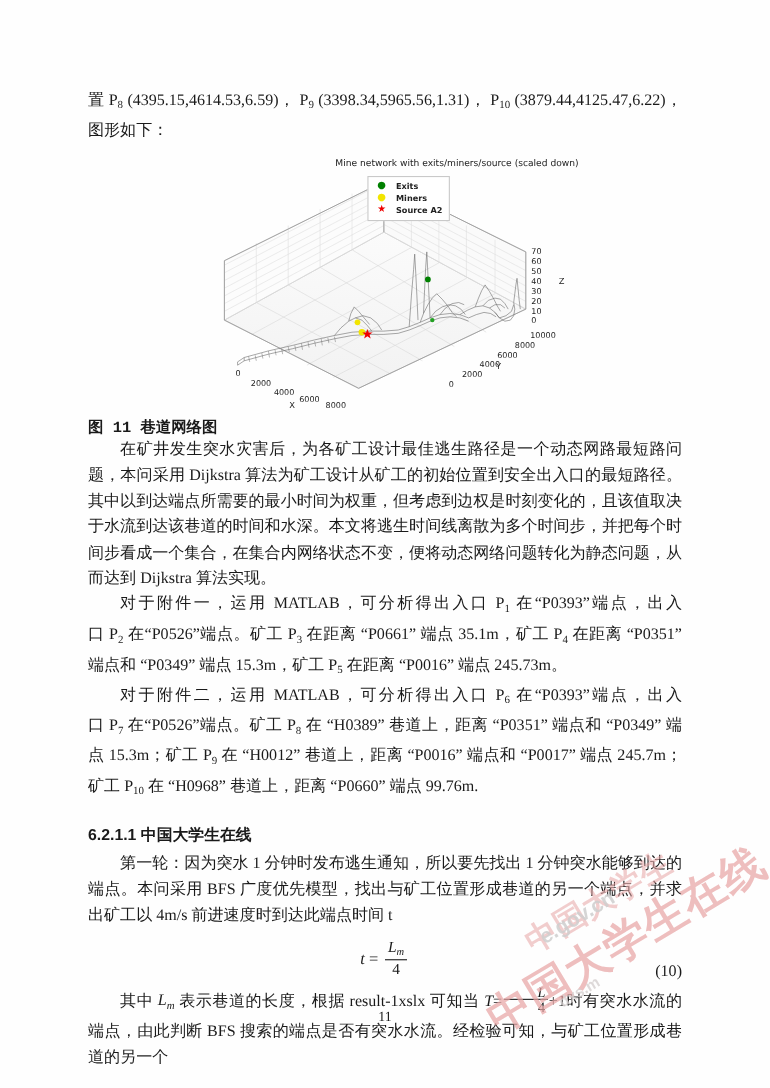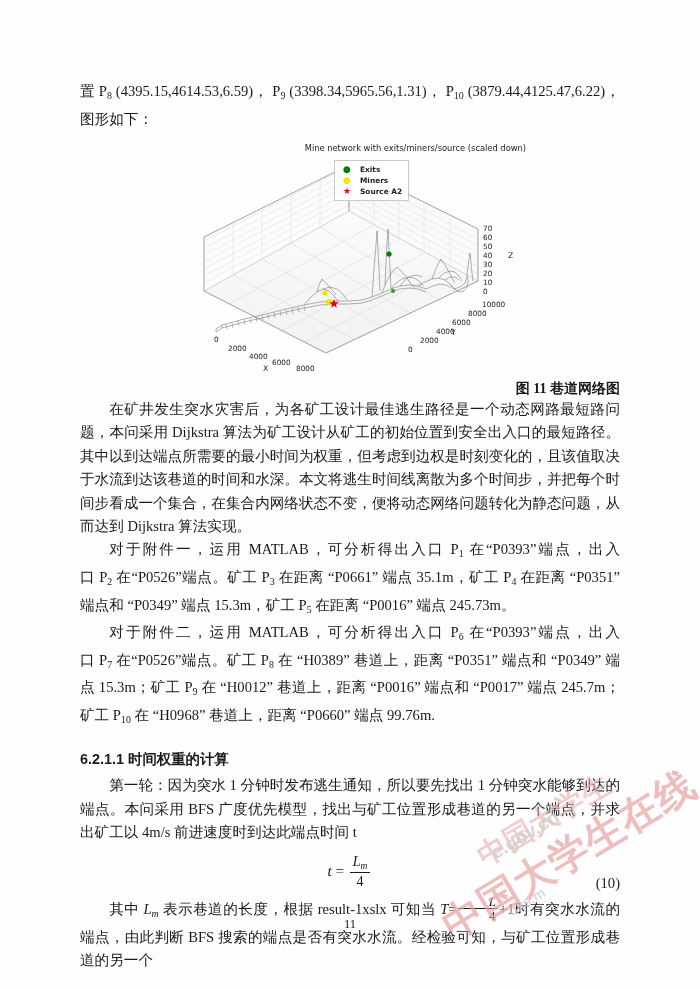--- a/index.html
+++ b/index.html
@@ -139,24 +139,24 @@
     text-align: center;
     font-size: 9px;
     line-height: 1;
   }
   .legend-label { padding-left: 5px; white-space: nowrap; font-weight: bold; }
 
   .fig-caption {
     position: absolute;
     bottom: 0;
     left: 0; right: 0;
-    text-align: right;
+    text-align: left;
     font-size: 14px;
     font-weight: bold;
-    font-family: Liberation Serif, serif;
+    font-family: Liberation Mono, monospace;
   }
 
   
   h3.section-heading {
     margin: 19px 0 5px 0;
     font-family: "Liberation Sans", "DejaVu Sans", sans-serif;
     font-size: 14.4px;
     font-weight: bold;
     letter-spacing: 0;
   }
@@ -436,21 +436,21 @@
       <div class="fig-caption">图 11 巷道网络图</div>
     </div>
 
     <p class="body-text indent">在矿井发生突水灾害后，为各矿工设计最佳逃生路径是一个动态网路最短路问题，本问采用 Dijkstra 算法为矿工设计从矿工的初始位置到安全出入口的最短路径。其中以到达端点所需要的最小时间为权重，但考虑到边权是时刻变化的，且该值取决于水流到达该巷道的时间和水深。本文将逃生时间线离散为多个时间步，并把每个时间步看成一个集合，在集合内网络状态不变，便将动态网络问题转化为静态问题，从而达到 Dijkstra 算法实现。</p>
 
     <p class="body-text indent">对于附件一，运用 MATLAB，可分析得出入口&nbsp;<span class="latin">P<span class="sub">1</span></span>&nbsp;在“P0393”端点，出入口&nbsp;<span class="latin">P<span class="sub">2</span></span>&nbsp;在“P0526”端点。矿工&nbsp;<span class="latin">P<span class="sub">3</span></span>&nbsp;在距离 “P0661” 端点 35.1m，矿工&nbsp;<span class="latin">P<span class="sub">4</span></span>&nbsp;在距离 “P0351” 端点和 “P0349” 端点 15.3m，矿工&nbsp;<span class="latin">P<span class="sub">5</span></span>&nbsp;在距离 “P0016” 端点 245.73m。</p>
 
     <p class="body-text indent">对于附件二，运用 MATLAB，可分析得出入口&nbsp;<span class="latin">P<span class="sub">6</span></span>&nbsp;在“P0393”端点，出入口&nbsp;<span class="latin">P<span class="sub">7</span></span>&nbsp;在“P0526”端点。矿工&nbsp;<span class="latin">P<span class="sub">8</span></span>&nbsp;在 “H0389” 巷道上，距离 “P0351” 端点和 “P0349” 端点 15.3m；矿工&nbsp;<span class="latin">P<span class="sub">9</span></span>&nbsp;在 “H0012” 巷道上，距离 “P0016” 端点和 “P0017” 端点 245.7m；矿工&nbsp;<span class="latin">P<span class="sub">10</span></span>&nbsp;在 “H0968” 巷道上，距离 “P0660” 端点 99.76m.</p>
 
 
-    <h3 class="section-heading">6.2.1.1 时间权重的计算</h3>
+    <h3 class="section-heading">6.2.1.1 中国大学生在线</h3>
 
     <p class="body-text indent">第一轮：因为突水 1 分钟时发布逃生通知，所以要先找出 1 分钟突水能够到达的端点。本问采用 BFS 广度优先模型，找出与矿工位置形成巷道的另一个端点，并求出矿工以 4m/s 前进速度时到达此端点时间 t</p>
 
     <div class="equation-row">
       <div class="equation">
         <span class="ital">t</span>
         <span>=</span>
         <span class="frac">
           <span class="num"><span>L</span><span class="sub">m</span></span>
           <span class="den">4</span>

